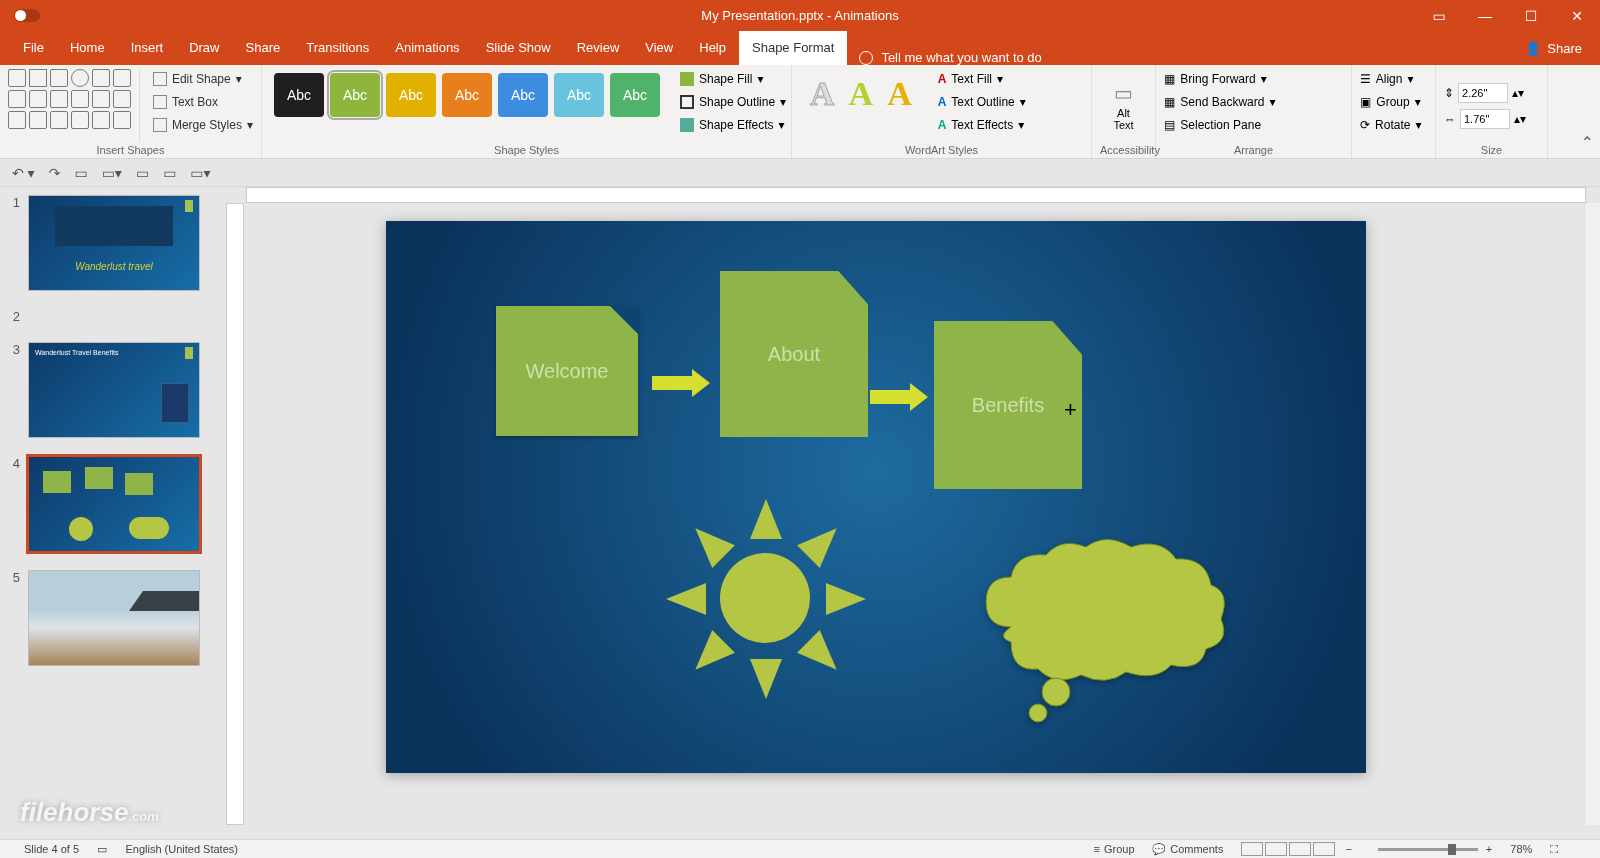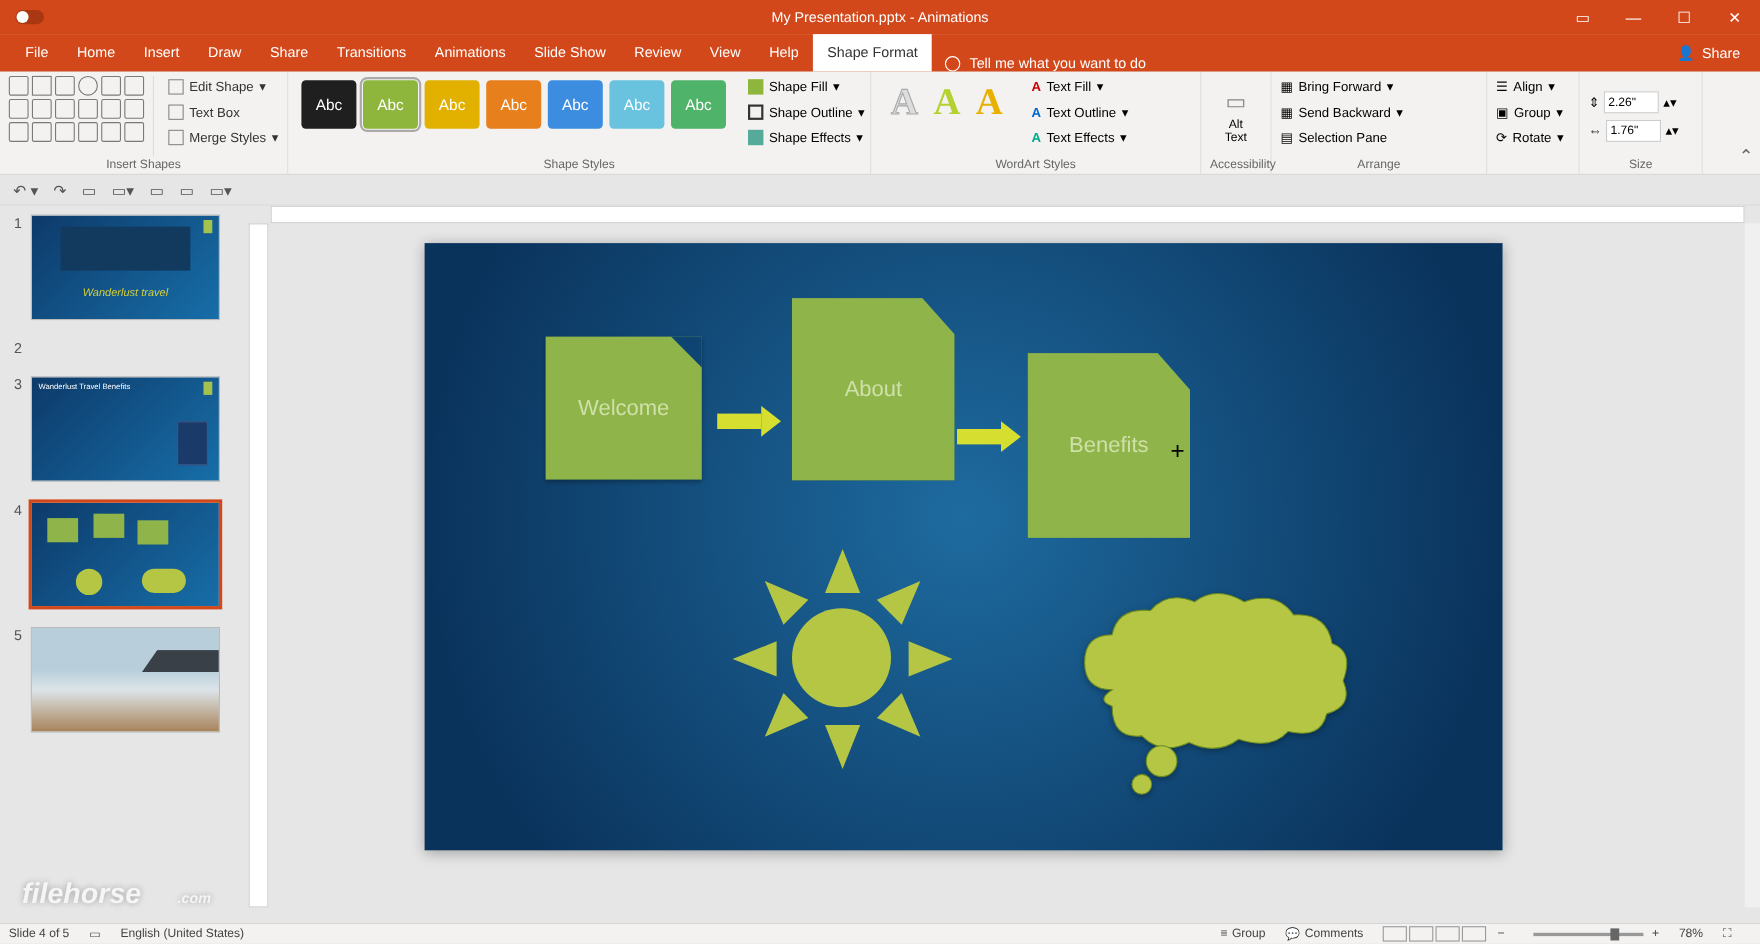--- a/index.html
+++ b/index.html
@@ -79,30 +79,30 @@
 .sun { position: absolute; }
 .sun .core { width: 90px; height: 90px; background: #b4c643; border-radius: 50%; position: absolute; top: 52px; left: 52px; }
 .sun .ray { position: absolute; width: 0; height: 0; border-left: 16px solid transparent; border-right: 16px solid transparent; border-bottom: 40px solid #b4c643; transform-origin: 50% 100px; }
 .cloud { position: absolute; }
 .cloud svg { filter: drop-shadow(0 2px 3px rgba(0,0,0,0.3)); }
 .crosshair { position: absolute; font-size: 22px; color: #000; font-weight: 100; }
 
 .scroll-v { position: absolute; top: 16px; right: 0; width: 14px; bottom: 14px; background: #f0f0f0; }
 
 
-.status { height: 19px; background: #f3f2f1; border-top: 1px solid #d6d6d6; display: flex; align-items: center; font-size: 11px; color: #444; padding: 0 8px; }
+.status { height: 19px; background: #f3f2f1; border-top: 1px solid #d6d6d6; display: flex; align-items: center; font-size: 11px; color: #444; padding: 0 24px; }
 .status .spacer { flex: 1; }
 .status .item { margin-right: 18px; display: flex; align-items: center; gap: 4px; }
 .viewbtns { display: flex; gap: 2px; margin-right: 10px; }
 .viewbtns span { width: 22px; height: 14px; border: 1px solid #999; }
 .zoomslider { width: 100px; height: 3px; background: #999; margin: 0 8px; position: relative; }
 .zoomslider::after { content: ""; position: absolute; left: 70%; top: -4px; width: 8px; height: 11px; background: #666; }
 
 .watermark { position: absolute; left: 20px; bottom: 30px; color: #fff; font-size: 26px; font-style: italic; font-weight: bold; text-shadow: 0 0 6px rgba(0,0,0,0.5); opacity: 0.6; font-family: Arial; }
-.watermark .com { font-size: 13px; margin-left: 33px; }
+.watermark .com { font-size: 13px; }
 </style>
 </head>
 <body>
 
 <div class="titlebar">
   <div class="autosave">
       <div class="toggle"></div>
     </div>
   <div class="title">My Presentation.pptx  -  Animations</div>
   <div class="winbtns">

